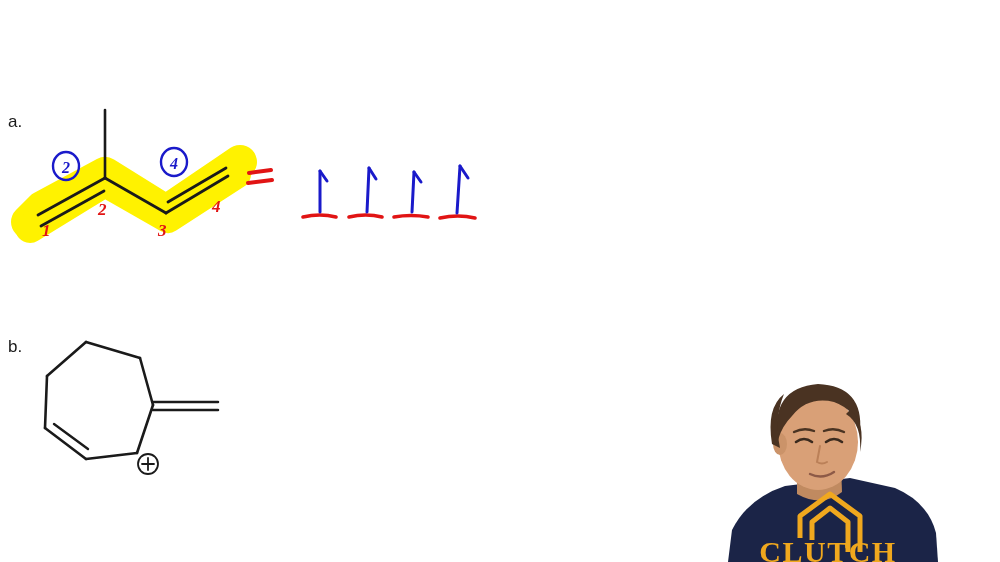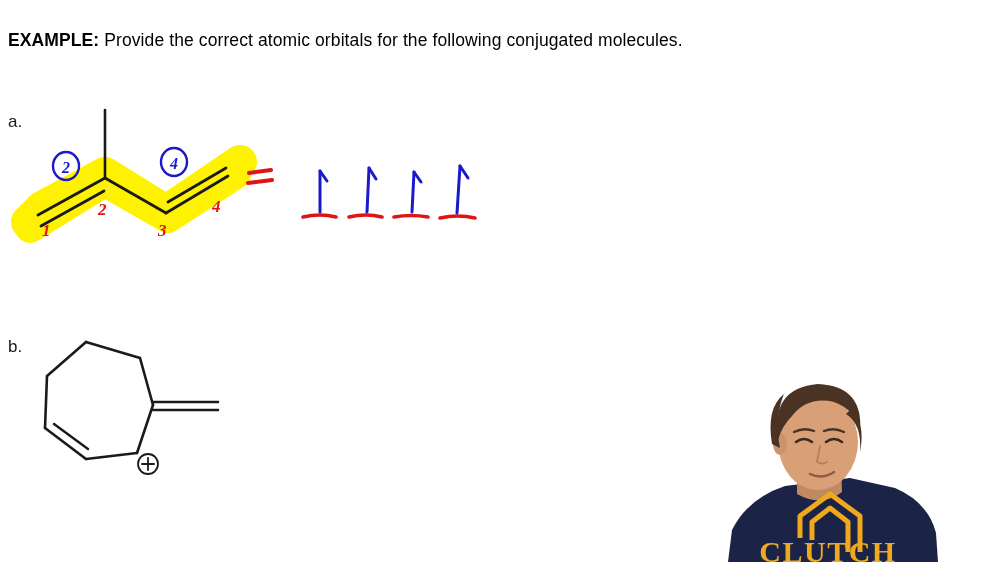--- a/index.html
+++ b/index.html
@@ -72,23 +72,20 @@
     overflow: hidden;
     background: #e5e5e5;
   }
   #presenter svg { display: block; }
 </style>
 </head>
 <body>
 
 <div id="slide">
 
-  <div class="prompt">
-    <span class="lead">EXAMPLE:</span><span> Provide the correct atomic orbitals for the following conjugated molecules.</span>
-  </div>
 
   <div class="part-letter" id="part-a-letter">a.</div>
 
   <div class="canvas" id="diagram-a">
     <svg width="520" height="160" viewBox="0 0 520 160" xmlns="http://www.w3.org/2000/svg">
 
       <g>
         <path d="M 28 132 L 42 118 L 105 84 L 166 122 L 228 80 L 240 72" fill="none" stroke="#fff200" stroke-width="34" stroke-linecap="round" stroke-linejoin="round" opacity="1"></path>
         <path d="M 30 138 L 105 92 L 168 128 L 236 84" fill="none" stroke="#fff200" stroke-width="30" stroke-linecap="round" stroke-linejoin="round"></path>
       </g>

